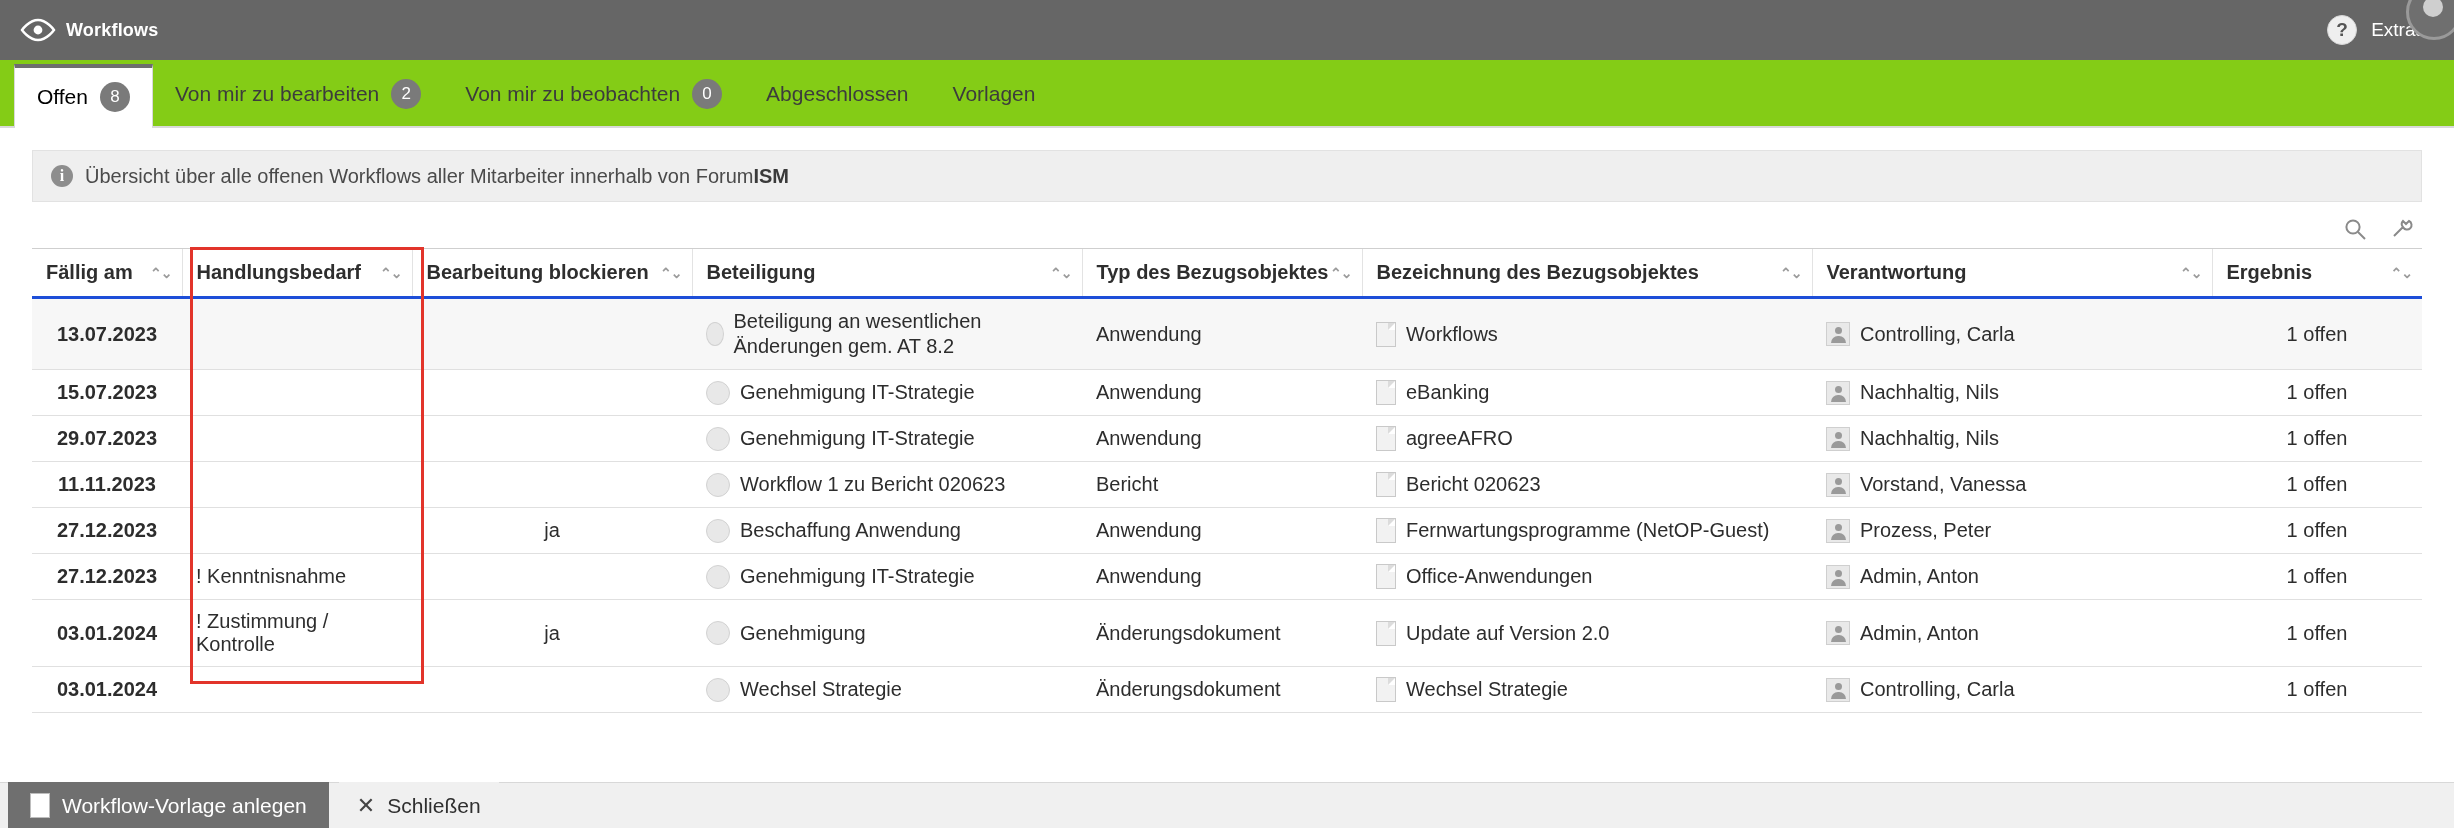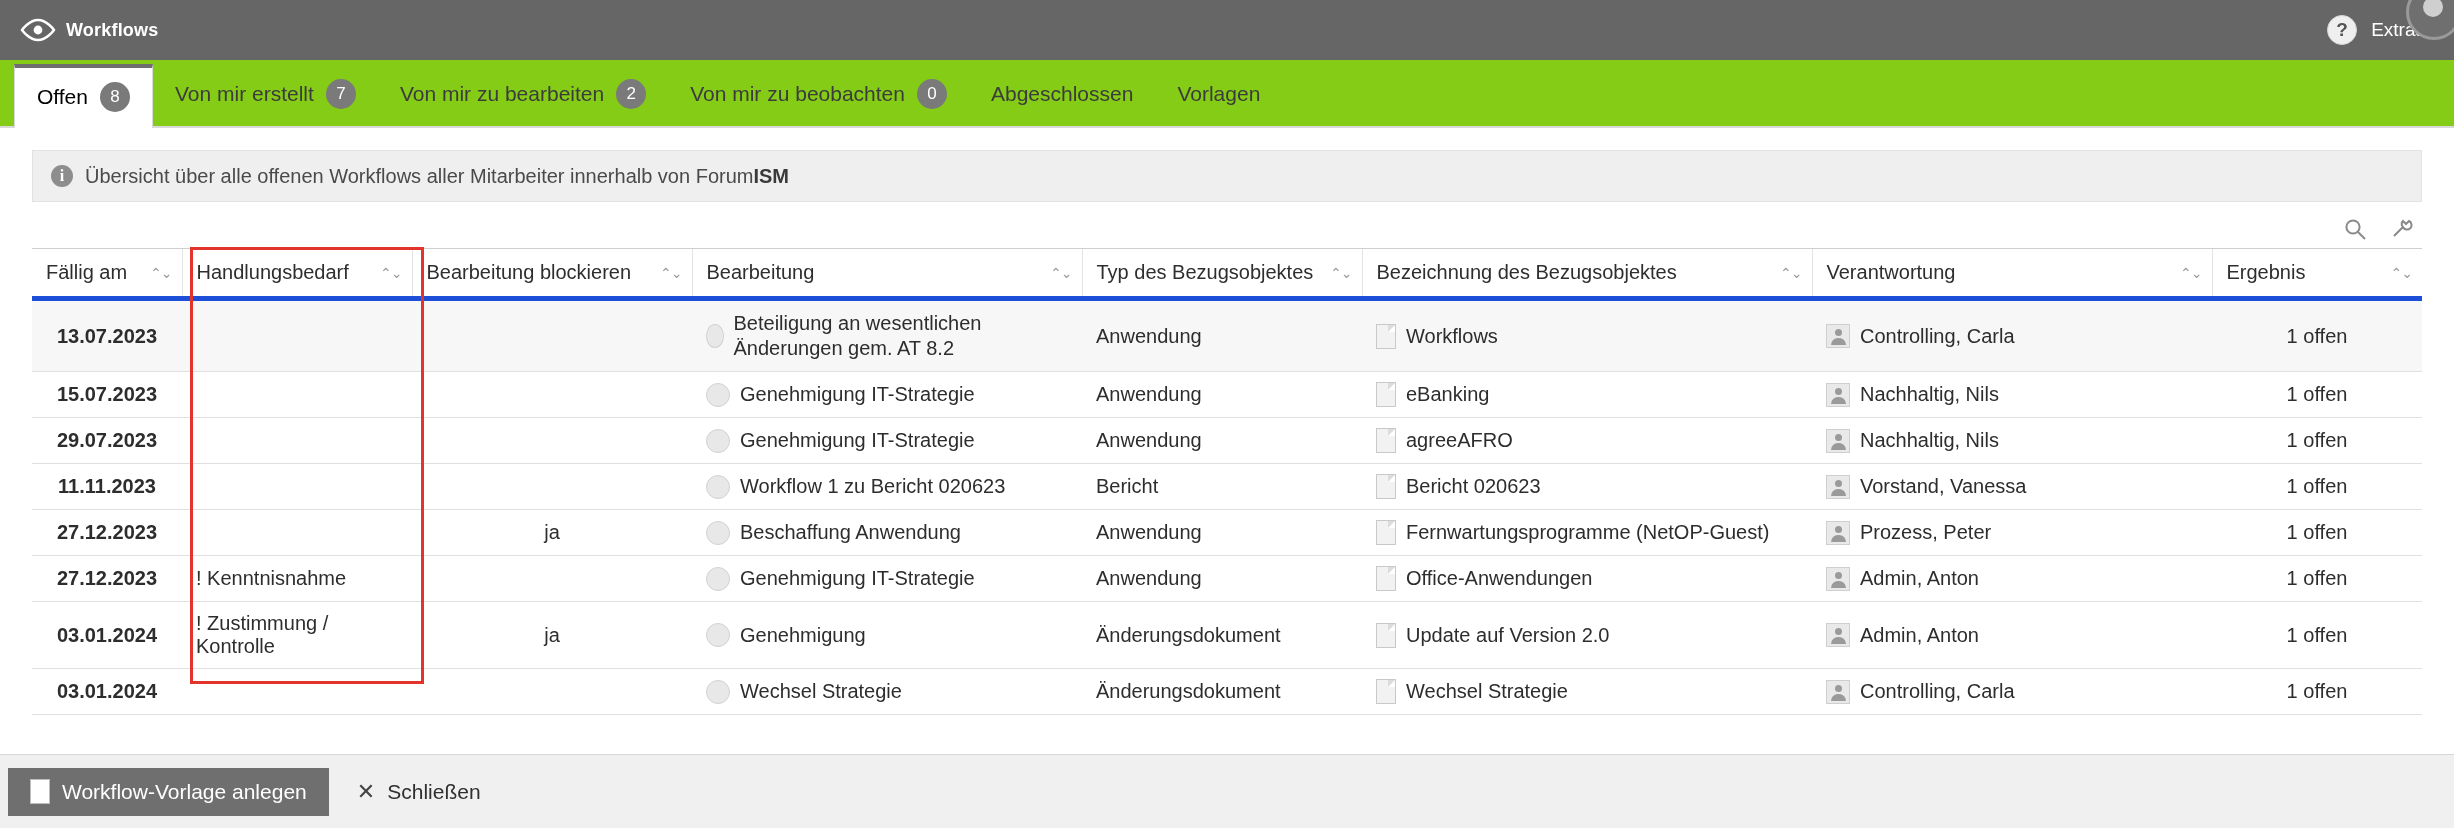--- a/index.html
+++ b/index.html
@@ -178,23 +178,23 @@
     position: relative;
   }
   table.grid {
     width: 100%;
     border-collapse: collapse;
     table-layout: fixed;
   }
   table.grid thead th {
     background: #ffffff;
     border-top: 1px solid #cfcfcf;
-    border-bottom: 5px solid #1d4ed8;
+    border-bottom: 3px solid #1d4ed8;
     font-size: 20px;
-    font-weight: normal;
+    font-weight: bold;
     color: #2e2e2e;
     text-align: left;
     padding: 12px 14px;
     height: 46px;
     position: relative;
   }
   table.grid thead th .sorter {
     position: absolute;
     right: 10px;
     top: 50%;
@@ -275,21 +275,21 @@
     border: 3px solid #e2342a;
     pointer-events: none;
     z-index: 5;
   }
 
   
   .footer {
     position: absolute;
     left: 0; right: 0;
     bottom: 0;
-    height: 74px;
+    height: 46px;
     background: #f0f0f0;
     border-top: 1px solid #d8d8d8;
     display: flex;
     align-items: center;
     padding-left: 8px;
     gap: 10px;
   }
   .btn-primary {
     height: 48px;
     background: #6f6f6f;
@@ -337,24 +337,20 @@
         <span class="caret"></span>
       </div>
       <div class="user-circle"></div>
     </div>
   </div>
 
   <div class="tabbar">
     <div class="tab active">
       <span>Offen</span>
       <span class="badge">8</span>
-    </div>
-    <div class="tab">
-      <span>Von mir erstellt</span>
-      <span class="badge">7</span>
     </div>
     <div class="tab">
       <span>Von mir zu bearbeiten</span>
       <span class="badge">2</span>
     </div>
     <div class="tab">
       <span>Von mir zu beobachten</span>
       <span class="badge">0</span>
     </div>
     <div class="tab">
@@ -406,21 +402,21 @@
           </th>
           <th class="col-sep">
             <span>Handlungsbedarf</span>
             <span class="sorter">⌃⌄</span>
           </th>
           <th class="col-sep">
             <span>Bearbeitung blockieren</span>
             <span class="sorter">⌃⌄</span>
           </th>
           <th class="col-sep">
-            <span>Bearbeitung</span>
+            <span>Beteiligung</span>
             <span class="sorter">⌃⌄</span>
           </th>
           <th class="col-sep">
             <span>Typ des Bezugsobjektes</span>
             <span class="sorter">⌃⌄</span>
           </th>
           <th class="col-sep">
             <span>Bezeichnung des Bezugsobjektes</span>
             <span class="sorter">⌃⌄</span>
           </th>

